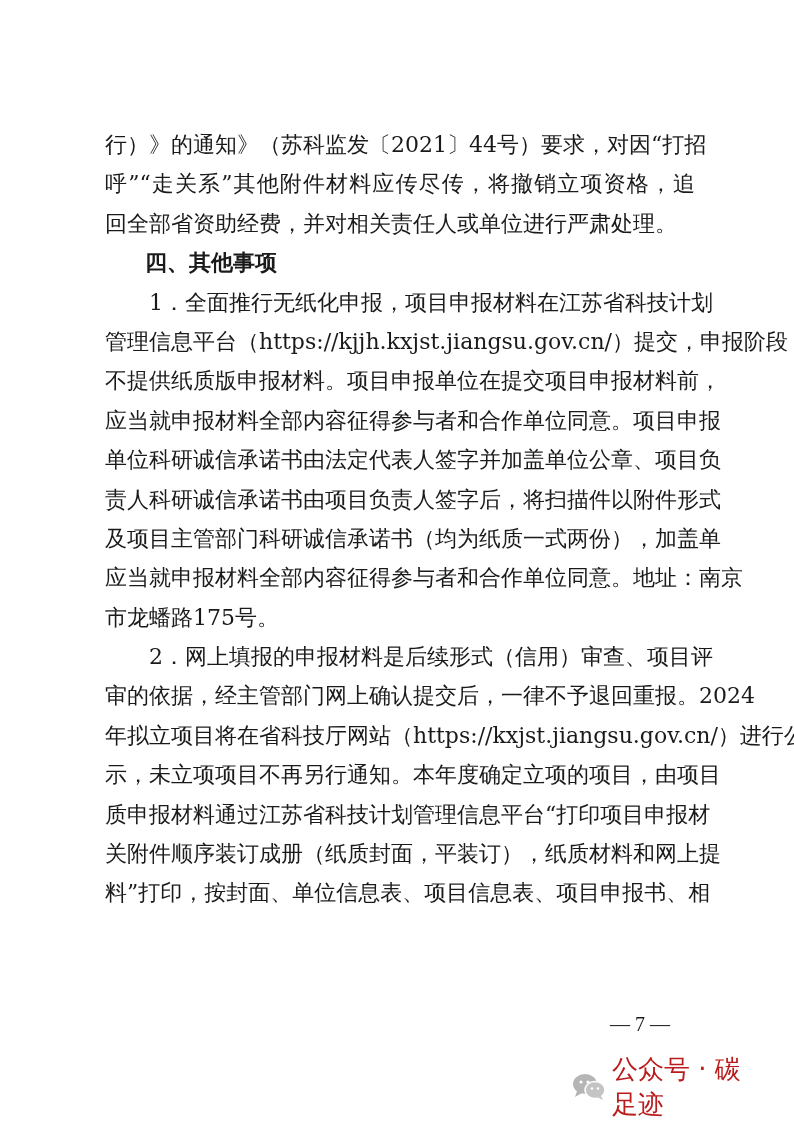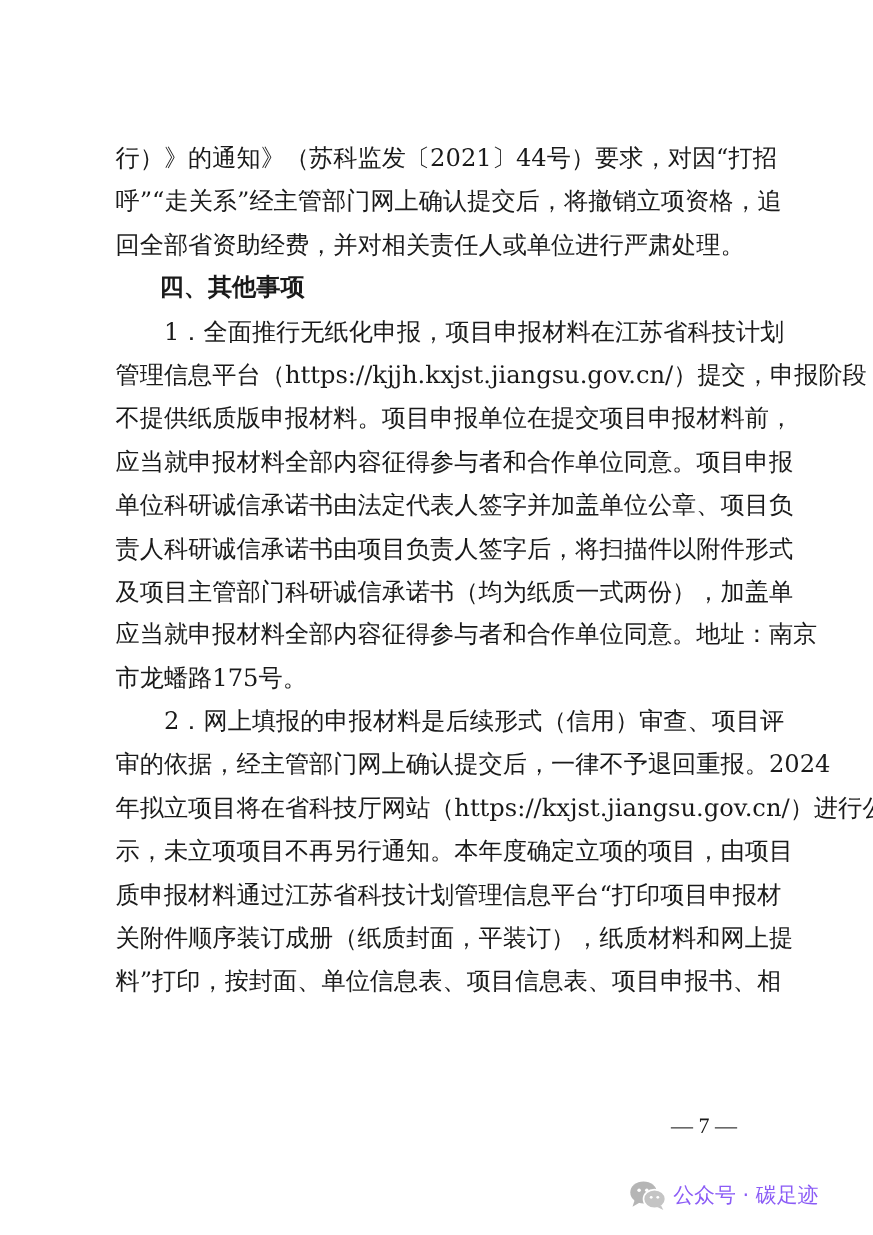--- a/index.html
+++ b/index.html
@@ -38,21 +38,21 @@
     text-align-last: justify;
     letter-spacing: 0px;
   }
   .line.short {
     text-align-last: left;
   }
   .line.indent {
     padding-left: 44px;
   }
   .line.heading {
-    font-family: Liberation Mono, monospace;
+    font-family: Liberation Serif, serif;
     font-weight: bold;
     text-align-last: left;
     padding-left: 40px;
   }
   .page-number {
     position: absolute;
     left: 600px;
     top: 1010px;
     width: 80px;
     text-align: center;
@@ -62,34 +62,34 @@
     font-family: "Liberation Serif", serif;
   }
   .watermark {
     position: absolute;
     left: 572px;
     top: 1072px;
     height: 30px;
     display: flex;
     align-items: center;
     gap: 6px;
-    color: #8b5cf6;
+    color: #b91c1c;
     font-family: "DejaVu Sans", "Liberation Sans", sans-serif;
-    font-size: 19px;
+    font-size: 26px;
   }
   .watermark svg { display: block; }
 </style>
 </head>
 <body>
 
 <div class="page">
   <div class="body-text">
 
     <div class="line">行）》的通知》（苏科监发〔2021〕44号）要求，对因“打招</div>
-    <div class="line">呼”“走关系”经主管部门网上确认提交后，将撤销立项资格，追</div>
+    <div class="line">呼”“走关系”其他附件材料应传尽传，将撤销立项资格，追</div>
     <div class="line short">回全部省资助经费，并对相关责任人或单位进行严肃处理。</div>
 
     <div class="line heading">四、其他事项</div>
 
     <div class="line indent">1．全面推行无纸化申报，项目申报材料在江苏省科技计划</div>
     <div class="line">管理信息平台（https://kjjh.kxjst.jiangsu.gov.cn/）提交，申报阶段</div>
     <div class="line">不提供纸质版申报材料。项目申报单位在提交项目申报材料前，</div>
     <div class="line">应当就申报材料全部内容征得参与者和合作单位同意。项目申报</div>
     <div class="line">单位科研诚信承诺书由法定代表人签字并加盖单位公章、项目负</div>
     <div class="line">责人科研诚信承诺书由项目负责人签字后，将扫描件以附件形式</div>

